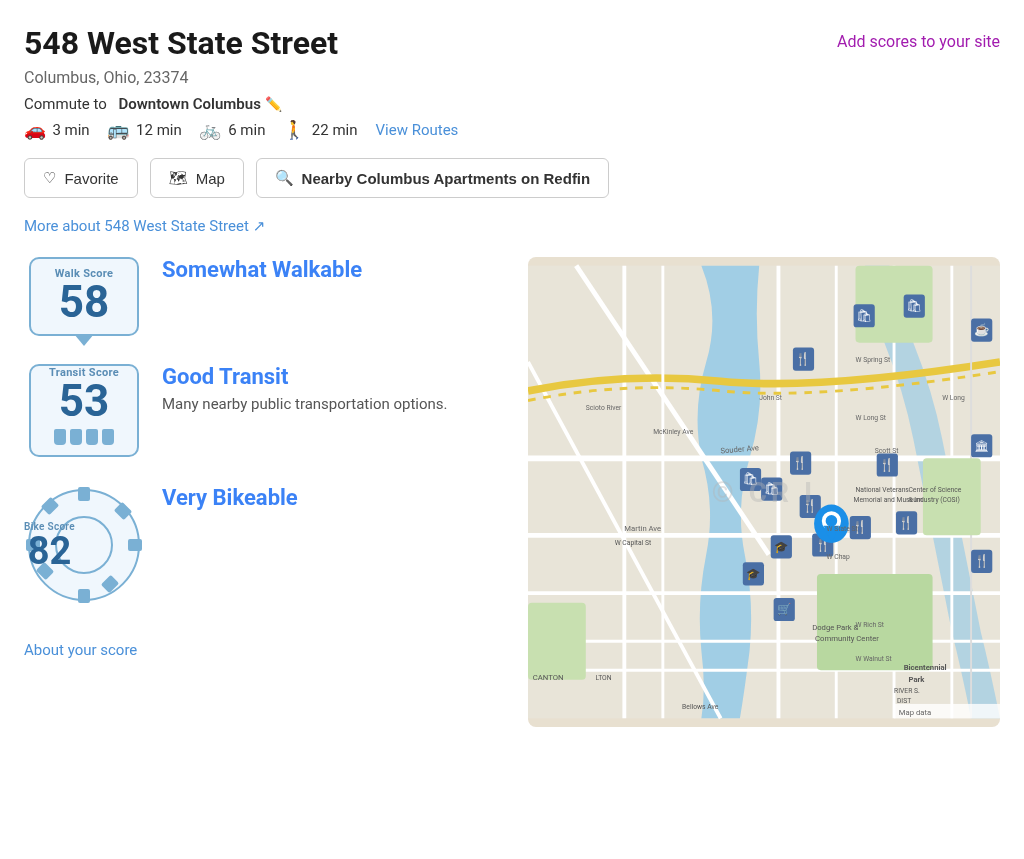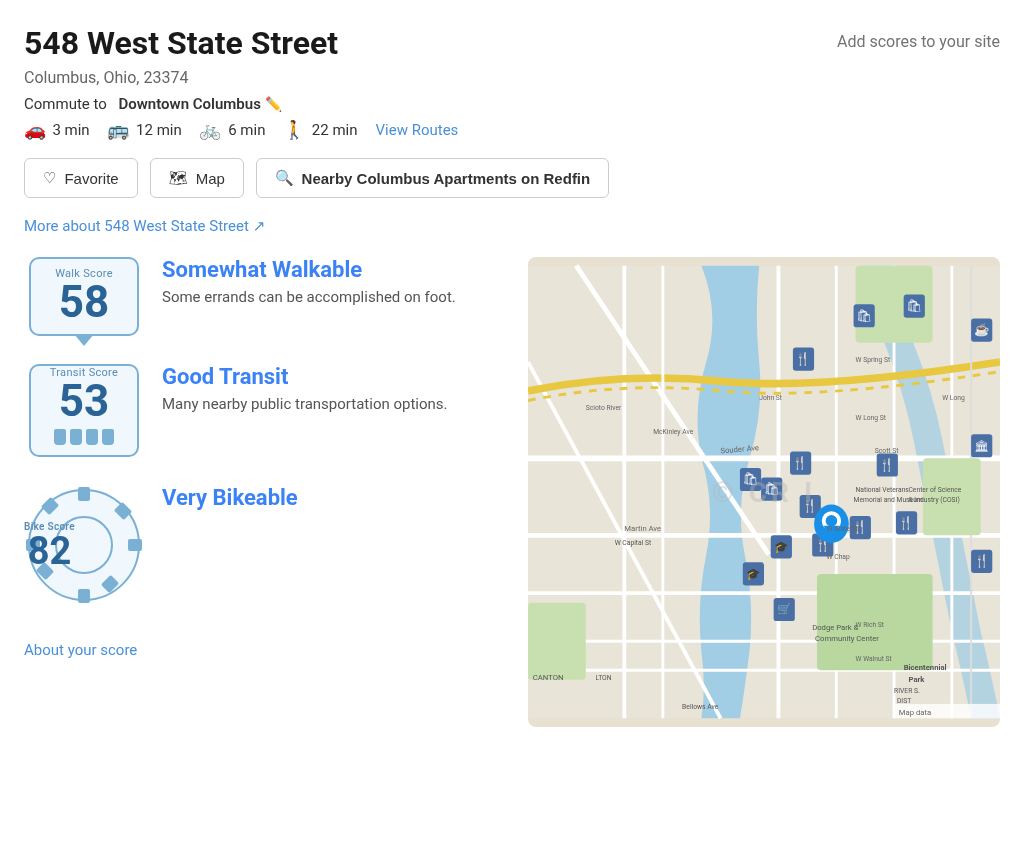--- a/index.html
+++ b/index.html
@@ -16,21 +16,21 @@
       justify-content: space-between;
       align-items: flex-start;
       margin-bottom: 6px;
     }
     .property-title {
       font-size: 32px;
       font-weight: 700;
       color: #1a1a1a;
     }
     .add-scores-link {
-      color: #737373;
+      color: #a21caf;
       font-size: 16px;
       text-decoration: none;
       cursor: pointer;
       white-space: nowrap;
       margin-top: 8px;
     }
     .address-subtitle {
       font-size: 16px;
       color: #666;
       margin-bottom: 8px;
@@ -147,21 +147,21 @@
       transform: translateX(-50%);
       width: 0;
       height: 0;
       border-left: 10px solid transparent;
       border-right: 10px solid transparent;
       border-top: 12px solid #7ab0d4;
     }
     .badge-label {
       font-size: 11px;
       color: #5a8db5;
-      font-weight: 400;
+      font-weight: 700;
       letter-spacing: 0.3px;
     }
     .badge-number {
       font-size: 44px;
       font-weight: 700;
       color: #2a6496;
       line-height: 1;
     }
     
     .transit-badge-box {
@@ -336,21 +336,20 @@
 
     <div class="score-item">
       <div class="score-badge">
         <div class="walk-badge-box">
           <span class="badge-label">Walk Score</span>
           <span class="badge-number">58</span>
         </div>
       </div>
       <div class="score-text-block">
         <div class="score-title">Somewhat Walkable</div>
-        <div class="score-desc">Some errands can be accomplished on foot.</div>
       </div>
     </div>
 
     <div class="score-item">
       <div class="score-badge">
         <div class="transit-badge-box">
           <span class="badge-label">Transit Score</span>
           <span class="badge-number">53</span>
           <div class="transit-badge-bottom">
             <div class="transit-legs">

